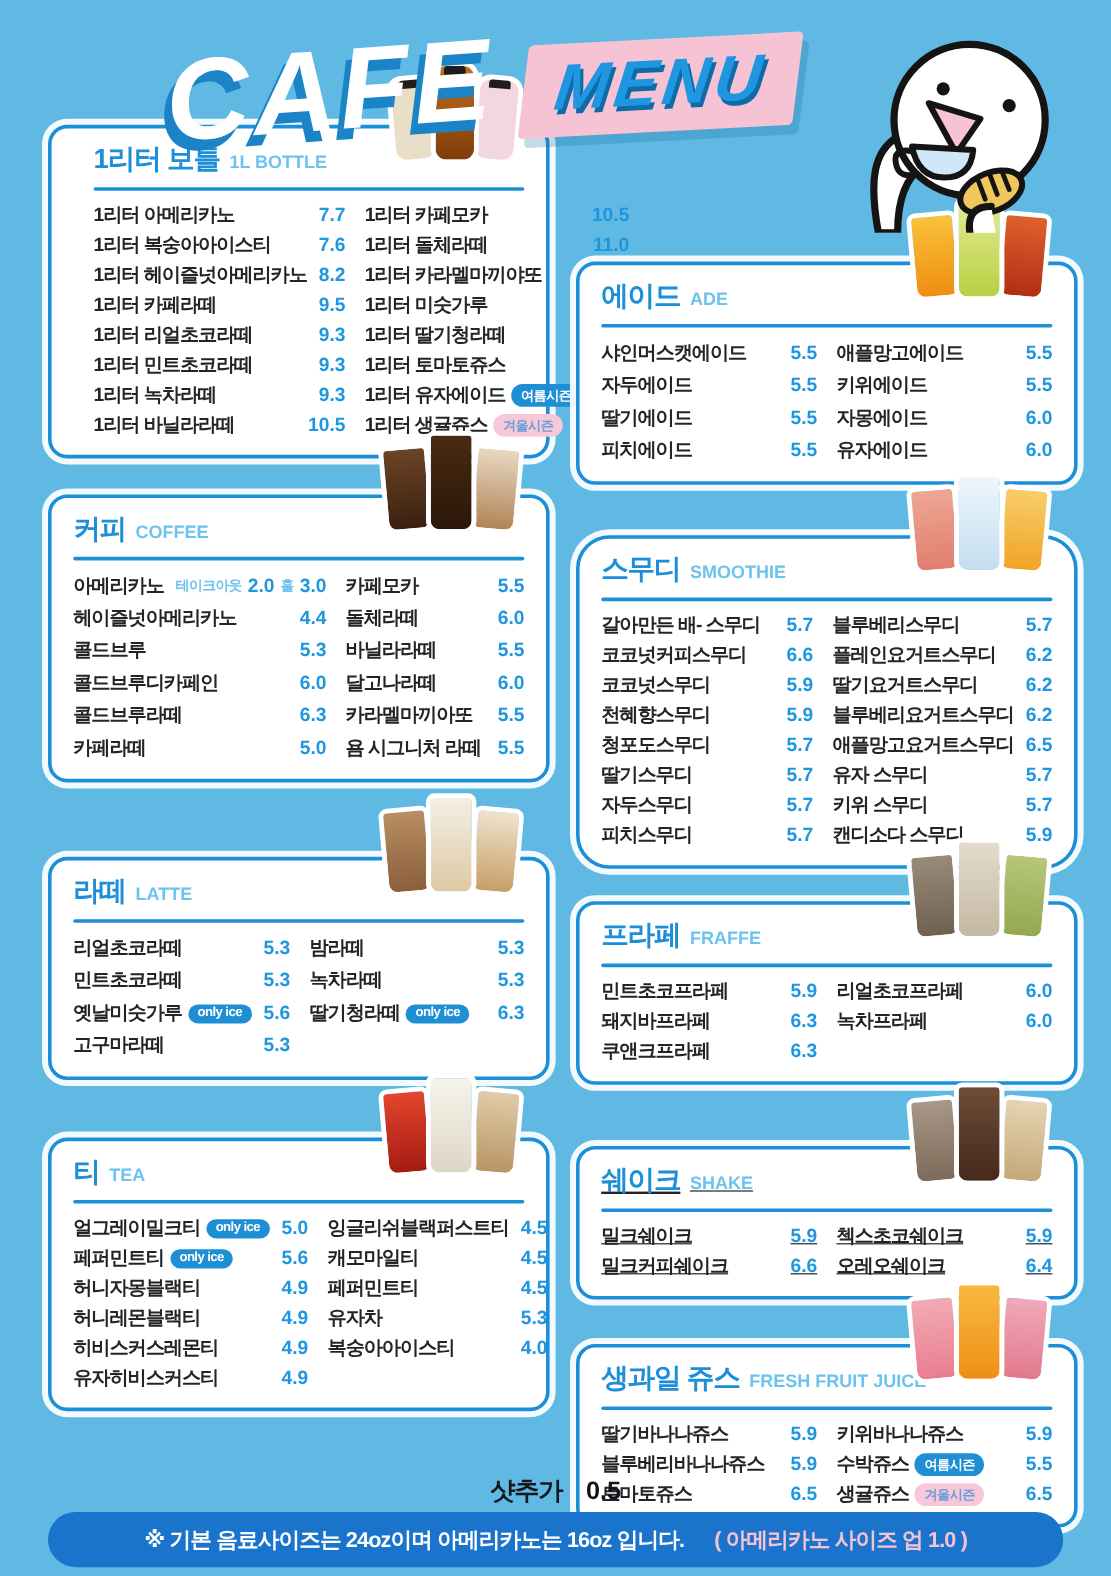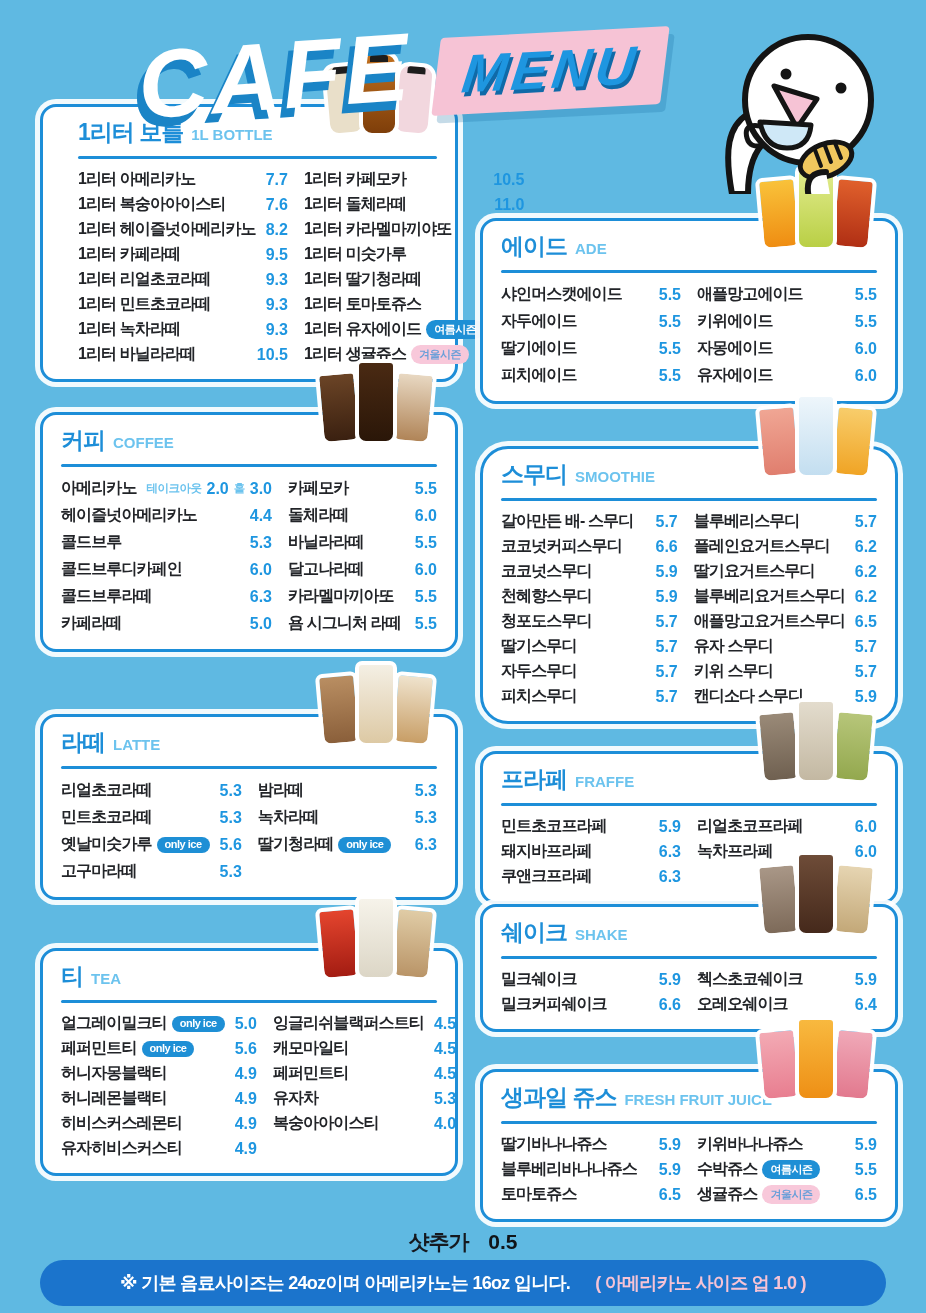--- a/index.html
+++ b/index.html
@@ -71,21 +71,21 @@
   .cp-shake i:nth-child(1){background:linear-gradient(#a99787,#7d6a59);} .cp-shake i:nth-child(2){background:linear-gradient(#6e4c38,#45291b);} .cp-shake i:nth-child(3){background:linear-gradient(#e6d5b2,#c3a878);}
   .cp-juice i:nth-child(1){background:linear-gradient(#f3aab4,#e87e90);} .cp-juice i:nth-child(2){background:linear-gradient(#f8b93f,#ee8f15);} .cp-juice i:nth-child(3){background:linear-gradient(#f0a9b8,#e2798e);}
   
   .col-left .card:nth-of-type(1){margin-top:104px;padding-left:35px;}
   .col-left .card:nth-of-type(2){margin-top:30px;}
   .col-left .card:nth-of-type(3){margin-top:62px;}
   .col-left .card:nth-of-type(4){margin-top:48px;}
   .col-right .card:nth-of-type(1){margin-top:218px;}
   .col-right .card:nth-of-type(2){margin-top:42px;border-radius:28px;}
   .col-right .card:nth-of-type(3){margin-top:27px;}
-  .col-right .card:nth-of-type(4){}
+  .col-right .card:nth-of-type(4){margin-top:51px;text-decoration:underline;}
   .col-right .card:nth-of-type(5){margin-top:37px; min-height:152px;}
   
   .shot-line{position:absolute; top:1228px; left:0; width:100%; text-align:center; font-size:21px; font-weight:800; z-index:5;}
   .shot-line .lbl{color:#15191f; letter-spacing:-1px;}
   .shot-line .val{color:#101418; margin-left:14px;}
   .notice{
     position:absolute; top:1260px; left:40px; right:40px; height:46px; background:var(--footer-bar);
     border-radius:23px; display:flex; align-items:center; justify-content:center; gap:25px;
     color:#fff; font-size:18px; font-weight:700; letter-spacing:-0.7px; z-index:5;
   }

